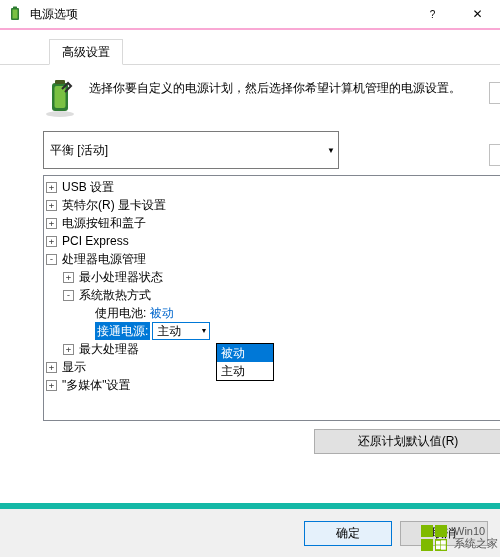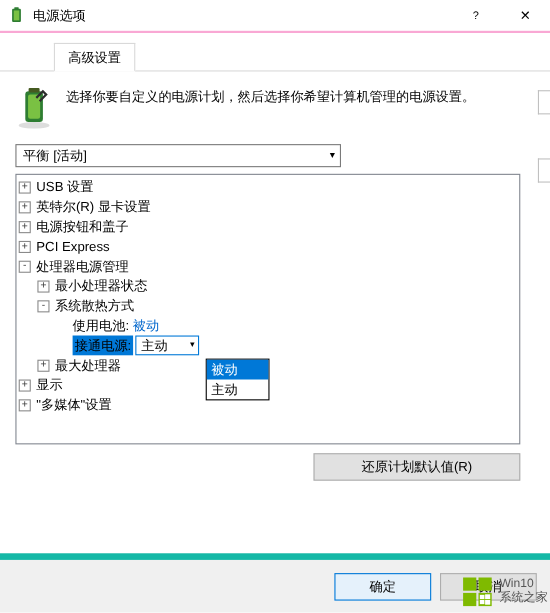--- a/index.html
+++ b/index.html
@@ -64,20 +64,21 @@
     padding: 4px 12px 3px 12px;
     border: 1px solid #d9d9d9;
     border-bottom: 1px solid #ffffff;
     background: #ffffff;
     font-size: 12px;
     margin-left: 39px;
   }
   .tab-panel {
     position: relative;
     padding: 12px 14px 0 14px;
+    margin-left: 29px;
   }
   
   .header-row {
     display: flex;
     align-items: flex-start;
     gap: 12px;
     margin-bottom: 14px;
   }
   .battery-icon {
     width: 34px;
@@ -88,21 +89,21 @@
     font-size: 12px;
     line-height: 1.55;
     padding-top: 2px;
   }
   
   .plan-select {
     display: flex;
     align-items: center;
     justify-content: space-between;
     width: 296px;
-    height: 21px;
+    height: 38px;
     border: 1px solid #7a7a7a;
     background: #ffffff;
     padding: 0 3px 0 6px;
     box-sizing: border-box;
     margin-bottom: 6px;
     font-size: 12px;
   }
   .plan-select .chev {
     font-size: 8px;
     color: #000;
@@ -167,21 +168,21 @@
   .val-label {
     color: #000;
   }
   .sel-row {
     display: inline-flex;
     align-items: center;
     height: 18px;
   }
   .sel-label-hi {
     background: #0078d7;
-    color: #000000;
+    color: #ffffff;
     padding: 0 2px;
   }
   .inline-select {
     display: inline-flex;
     align-items: center;
     justify-content: space-between;
     height: 18px;
     border: 1px solid #0078d7;
     background: #ffffff;
     padding: 0 2px 0 4px;

